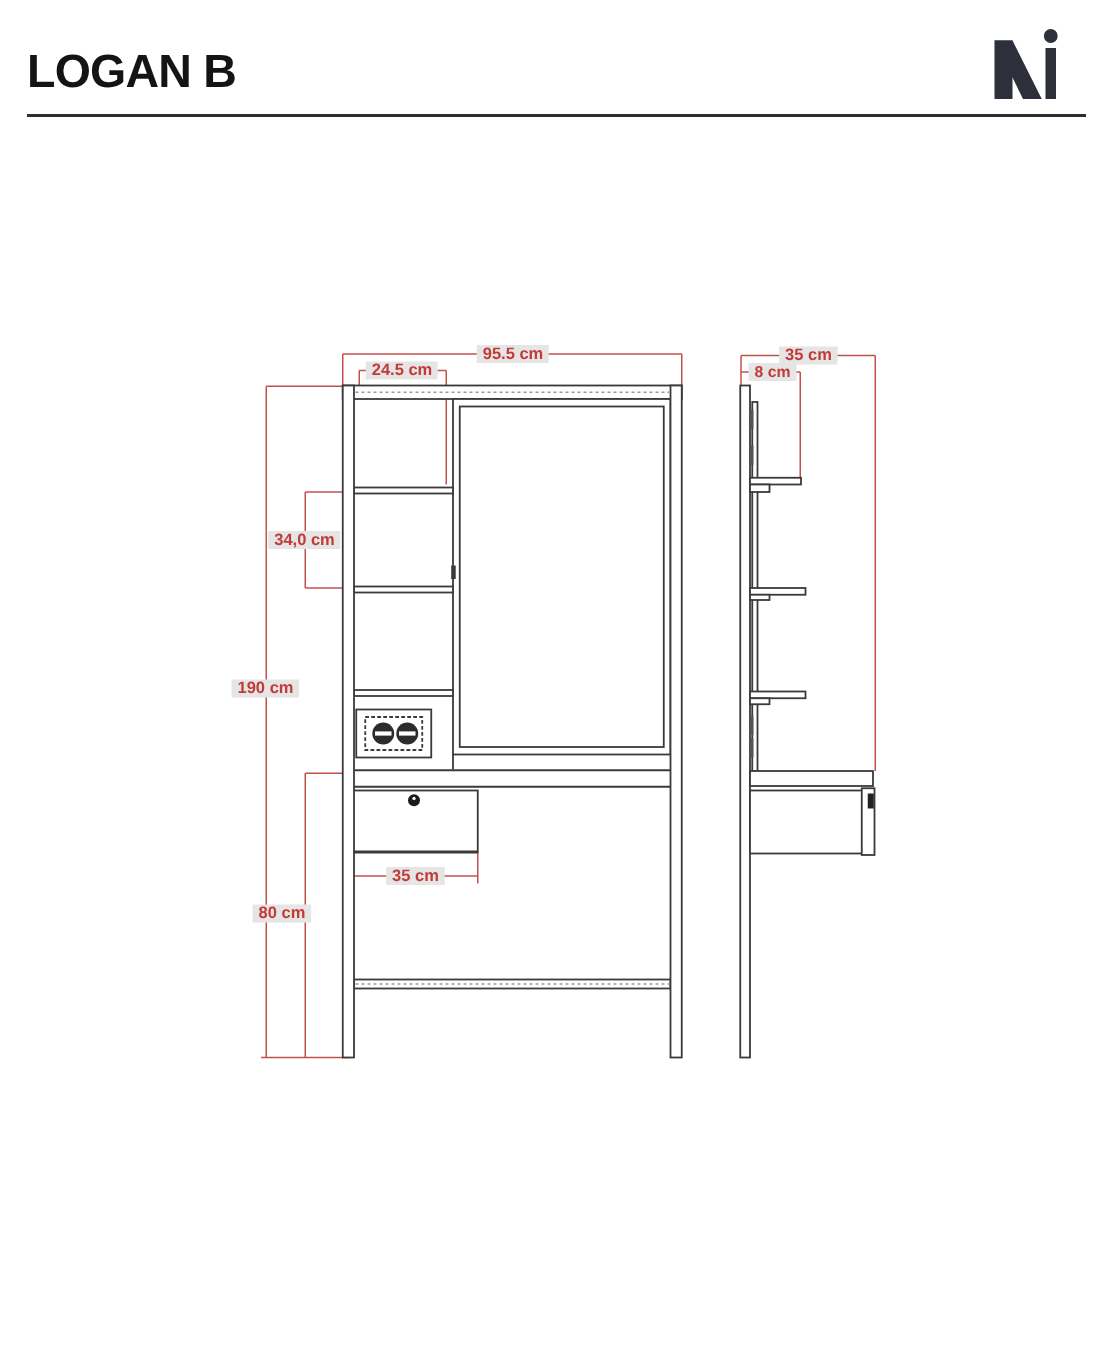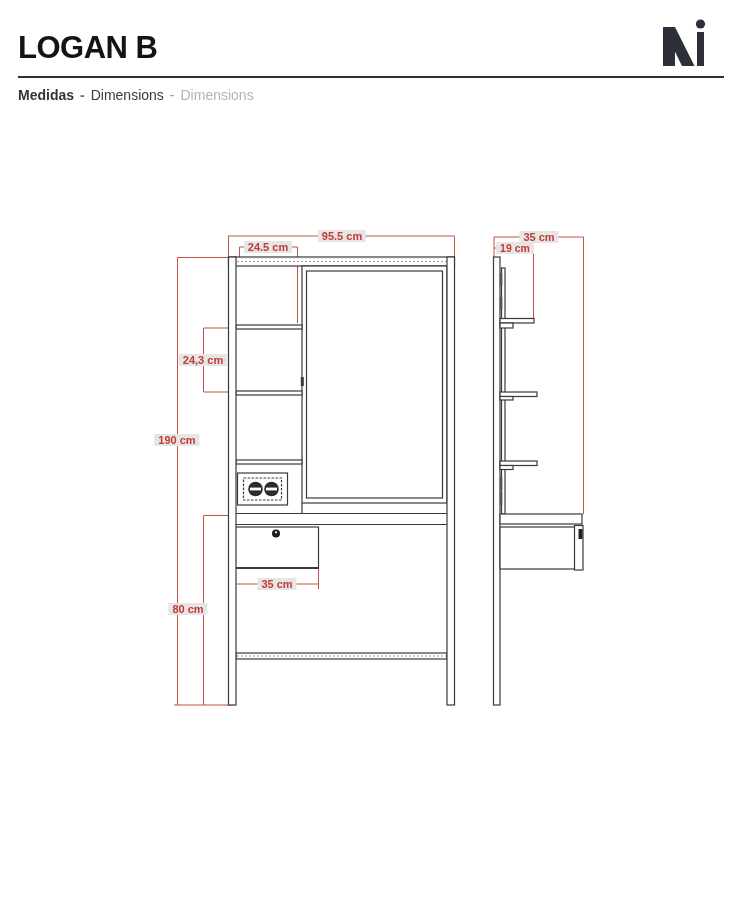--- a/index.html
+++ b/index.html
@@ -37,23 +37,20 @@
     <g fill="#2d2f3a">
       <rect x="1" y="8" width="12" height="39"></rect>
       <polygon points="1,8 13,8 32.5,47 20,47"></polygon>
       <rect x="35" y="13" width="7" height="34"></rect>
       <circle cx="38.5" cy="5" r="4.6"></circle>
     </g>
   </svg>
 
   <div class="rule"></div>
 
-  <div class="subtitle">
-    <span class="b">Medidas</span><span class="sep">-</span><span>Dimensions</span><span class="sep2">-</span><span class="gray">Dimensions</span>
-  </div>
 
   <svg class="drawing" viewBox="0 0 742 906">
 
     <g stroke="#c4504c" stroke-width="1" fill="none">
 
       <line x1="228.5" y1="236" x2="454.5" y2="236"></line>
       <line x1="228.5" y1="236" x2="228.5" y2="257"></line>
       <line x1="454.5" y1="236" x2="454.5" y2="257"></line>
 
       <line x1="239.5" y1="247" x2="297.5" y2="247"></line>
@@ -142,20 +139,20 @@
 
       <rect x="500" y="514" width="82" height="10"></rect>
       <rect x="500" y="527" width="75" height="42"></rect>
       <rect x="574.5" y="525.5" width="8.5" height="44.5"></rect>
       <rect x="578.5" y="529" width="4" height="10" fill="#222" stroke="none"></rect>
     </g>
   </svg>
 
   <div class="dim" style="left:342px;top:236px;">95.5 cm</div>
   <div class="dim" style="left:268px;top:247px;">24.5 cm</div>
-  <div class="dim" style="left:203px;top:360px;">24,3 cm</div>
-  <div class="dim" style="left:177px;top:440px;text-align:right;">190 cm</div>
+  <div class="dim" style="left:203px;top:360px;">34,0 cm</div>
+  <div class="dim" style="left:177px;top:459px;text-align:right;">190 cm</div>
   <div class="dim" style="left:188px;top:609px;">80 cm</div>
   <div class="dim" style="left:277px;top:584px;">35 cm</div>
   <div class="dim" style="left:539px;top:237px;">35 cm</div>
-  <div class="dim small" style="left:515px;top:248px;">19 cm</div>
+  <div class="dim small" style="left:515px;top:248px;">8 cm</div>
 
 </div>
 
 </body></html>

